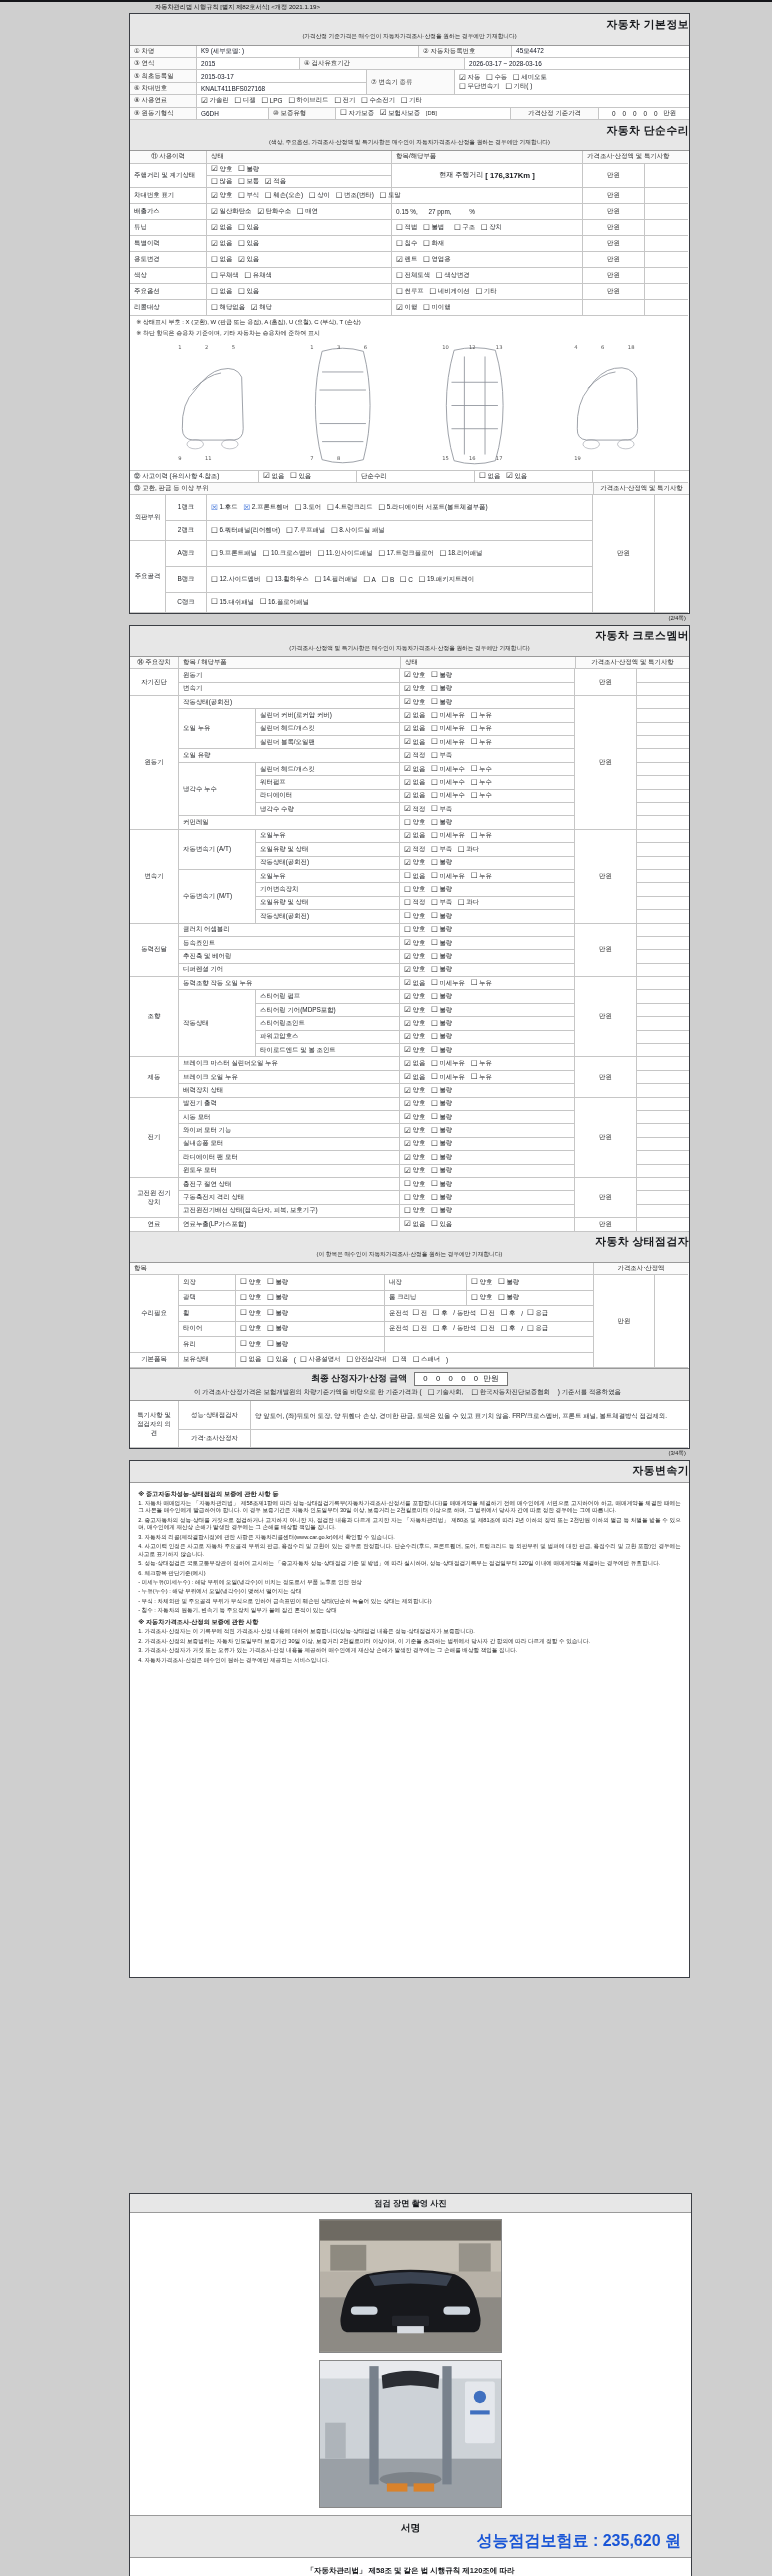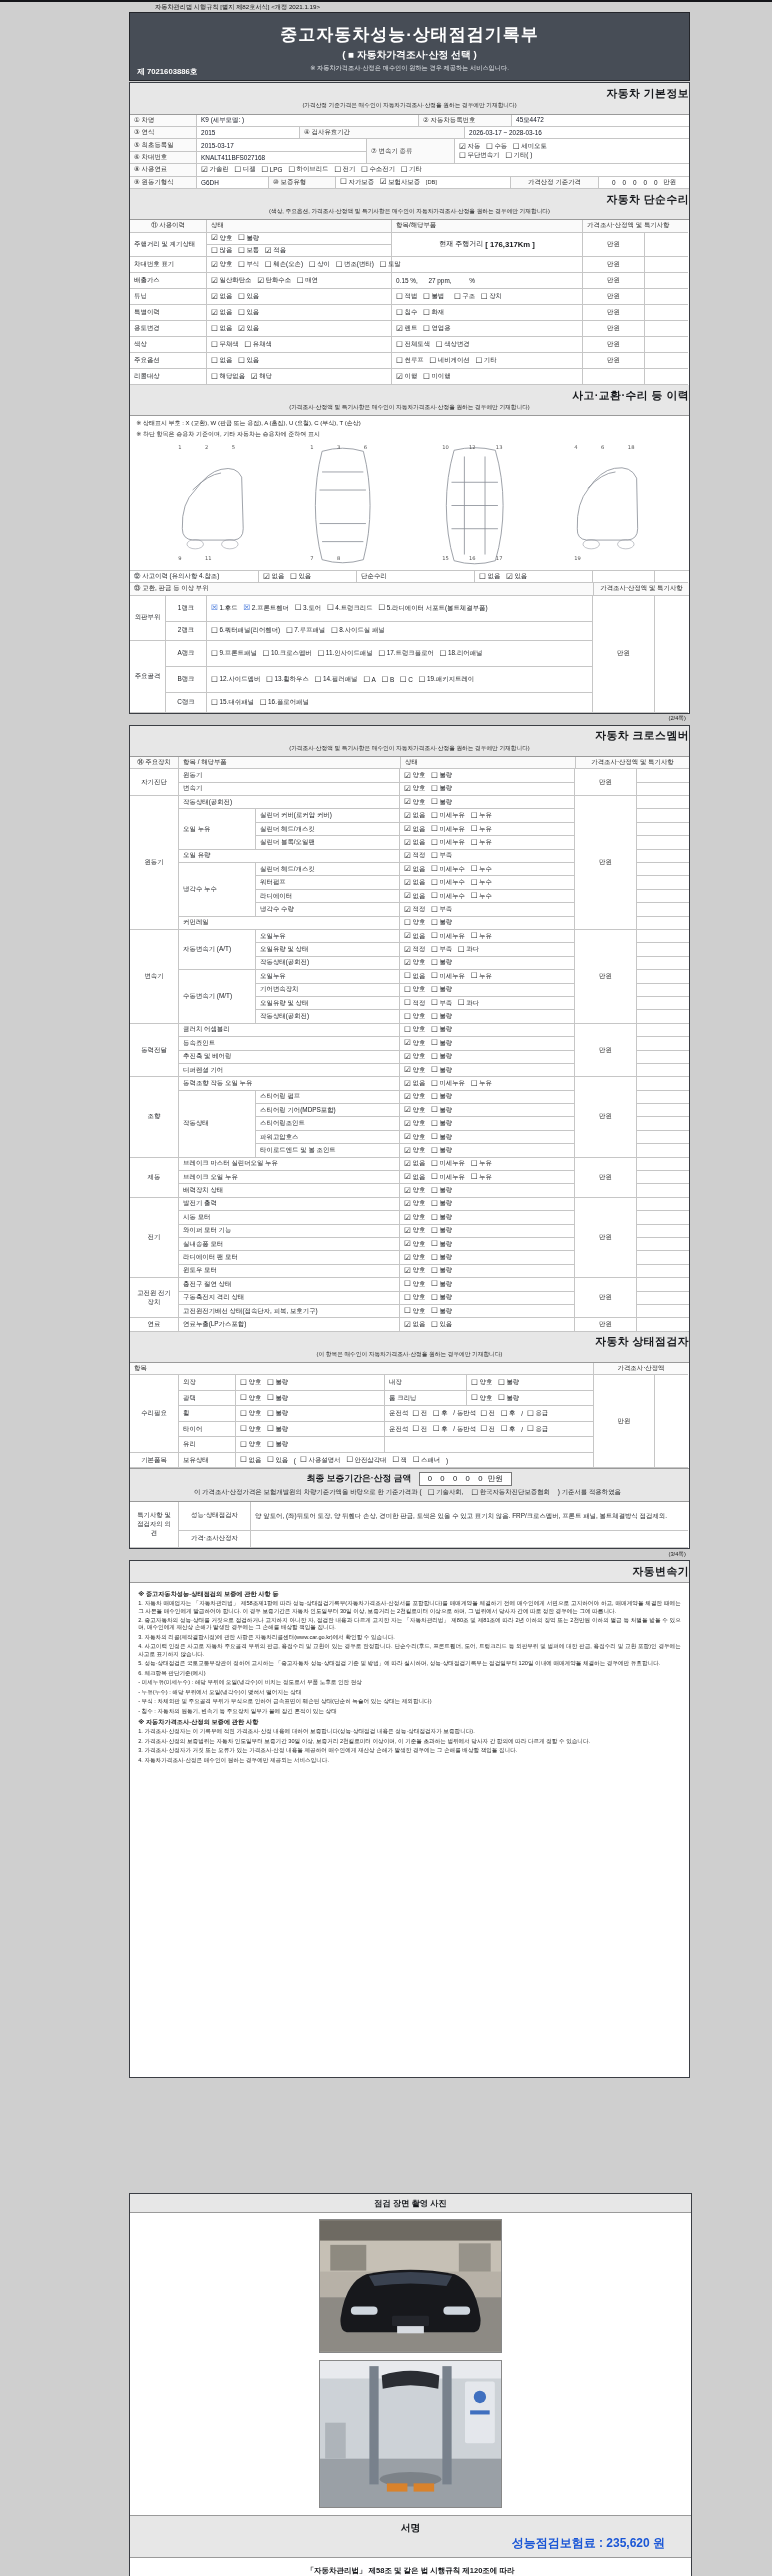--- a/index.html
+++ b/index.html
@@ -49,36 +49,30 @@
   .defline{font-size:6px;margin-top:3.1px;}
   .blue{color:#1a56d6;}
   .red{color:#d02727;font-weight:bold;}
   .photoblk{position:absolute;top:2193px;left:129px;width:561px;border:1px solid #3b3e44;background:#fff;}
   .photoband{background:#e7e7e7;border-bottom:0.5px solid #9a9a9a;text-align:center;
              font-size:8.2px;font-weight:bold;padding:3.6px 0;}
   .photo{display:block;margin:6.2px auto 0;border:0.5px solid #888;}
   .signband{background:#e7e7e7;border-top:0.5px solid #9a9a9a;border-bottom:0.5px solid #9a9a9a;
             position:relative;height:41px;margin-top:7.2px;}
   .sign-title{text-align:center;font-size:9.8px;font-weight:bold;padding-top:6.2px;}
-  .sign-fee{position:absolute;right:26px;bottom:5.2px;font-size:12px;font-weight:bold;color:#1a56d6;margin-top:44px;}
+  .sign-fee{position:absolute;right:10px;bottom:5.2px;font-size:16px;font-weight:bold;color:#1a56d6;margin-top:44px;}
   .confirm{padding-top:6.2px;text-align:center;font-size:7.5px;font-weight:bold;line-height:1.8;}
 </style>
 </head>
 <body>
 
 <div class="topline"></div>
 <div class="topnote">자동차관리법 시행규칙 [별지 제82호서식] &lt;개정 2021.1.19&gt;</div>
 
 <div class="sheet">
-  <div class="hdr">
-    <div class="hdr-title">중고자동차성능·상태점검기록부</div>
-    <div class="hdr-sub">( ■ 자동차가격조사·산정 선택 )</div>
-    <div class="hdr-note">※ 자동차가격조사·산정은 매수인이 원하는 경우 제공하는 서비스입니다.</div>
-    <div class="hdr-doc">제 7021603886호</div>
-  </div>
   <div style="height:1px"></div>
   <div id="mount">
       <div class="blk">
         <div class="band">
           <div class="band-title">자동차 기본정보</div>
           <div class="band-note">(가격산정 기준가격은 매수인이 자동차가격조사·산정을 원하는 경우에만 기재합니다)</div>
         </div>
         <div class="g" style="grid-template-columns: 67px 222px 93px 177px;">
           <div class="c lab">① 차명</div>
           <div class="c val">K9 (세부모델:      )</div>
@@ -423,24 +417,20 @@
               <span class="bx">☑</span>
               <span>이행</span>
             </span>
             <span class="cb">
               <span class="bx">☐</span>
               <span>미이행</span>
             </span>
           </div>
           <div class="c price"></div>
           <div class="c last"></div>
-        </div>
-        <div class="band">
-          <div class="band-title">사고·교환·수리 등 이력</div>
-          <div class="band-note">(가격조사·산정액 및 특기사항은 매수인이 자동차가격조사·산정을 원하는 경우에만 기재합니다)</div>
         </div>
         <div class="legend">※ 상태표시 부호 : X (교환), W (판금 또는 용접), A (흠집), U (요철), C (부식), T (손상)</div>
         <div class="legend" style="padding-bottom:2.1px;">※ 하단 항목은 승용차 기준이며, 기타 자동차는 승용차에 준하여 표시</div>
         <div class="diagrams">
           <svg width="80" height="129" viewBox="0 0 155 250">
             <path d="M20 170 Q18 120 45 95 Q70 60 95 55 Q125 48 135 70 L138 170 Q138 190 120 192 L40 192 Q20 190 20 170 Z M40 95 Q70 65 95 62" fill="none" stroke="#8a8f98" stroke-width="1.6"></path>
             <ellipse cx="45" cy="200" rx="16" ry="9" fill="none" stroke="#8a8f98"></ellipse>
             <ellipse cx="112" cy="200" rx="16" ry="9" fill="none" stroke="#8a8f98"></ellipse>
             <text x="12" y="16" font-size="10" fill="#555">1</text>
             <text x="64" y="16" font-size="10" fill="#555">2</text>
@@ -1390,21 +1380,21 @@
               <span class="bx">☐</span>
               <span>스패너</span>
             </span>
             <span class="sep">)</span>
           </div>
           <div class="c price" style="grid-area: 1 / 6 / span 6;">만원</div>
           <div class="c last" style="grid-area: 1 / 7 / span 6;"></div>
         </div>
         <div class="graybar">
           <div class="fp-line1">
-            <span>최종 보증기간은·산정 금액</span>
+            <span>최종 산정자가·산정 금액</span>
             <span class="fp-amt"><span>0  0  0  0  0</span><span style="letter-spacing:0;"> 만원</span></span>
           </div>
           <div class="fp-note">
             <span class="sep">이 가격조사·산정가격은 보험개발원의 차량기준가액을 바탕으로 한 기준가격과 (</span>
             <span class="cb">
               <span class="bx">☐</span>
               <span>기술사회,</span>
             </span>
             <span class="cb">
               <span class="bx">☐</span>

